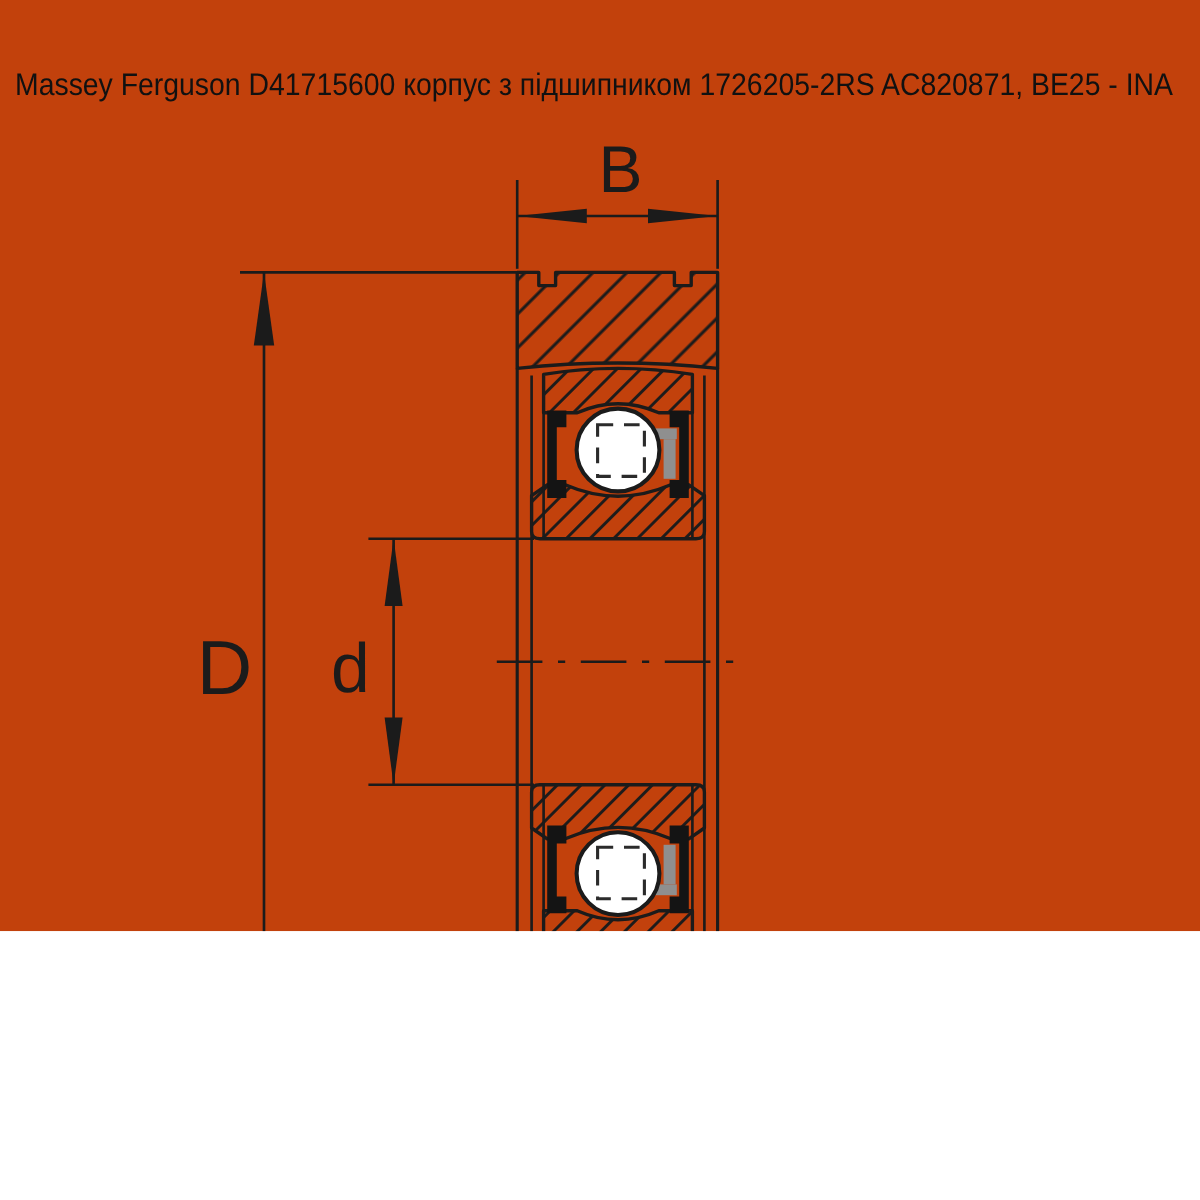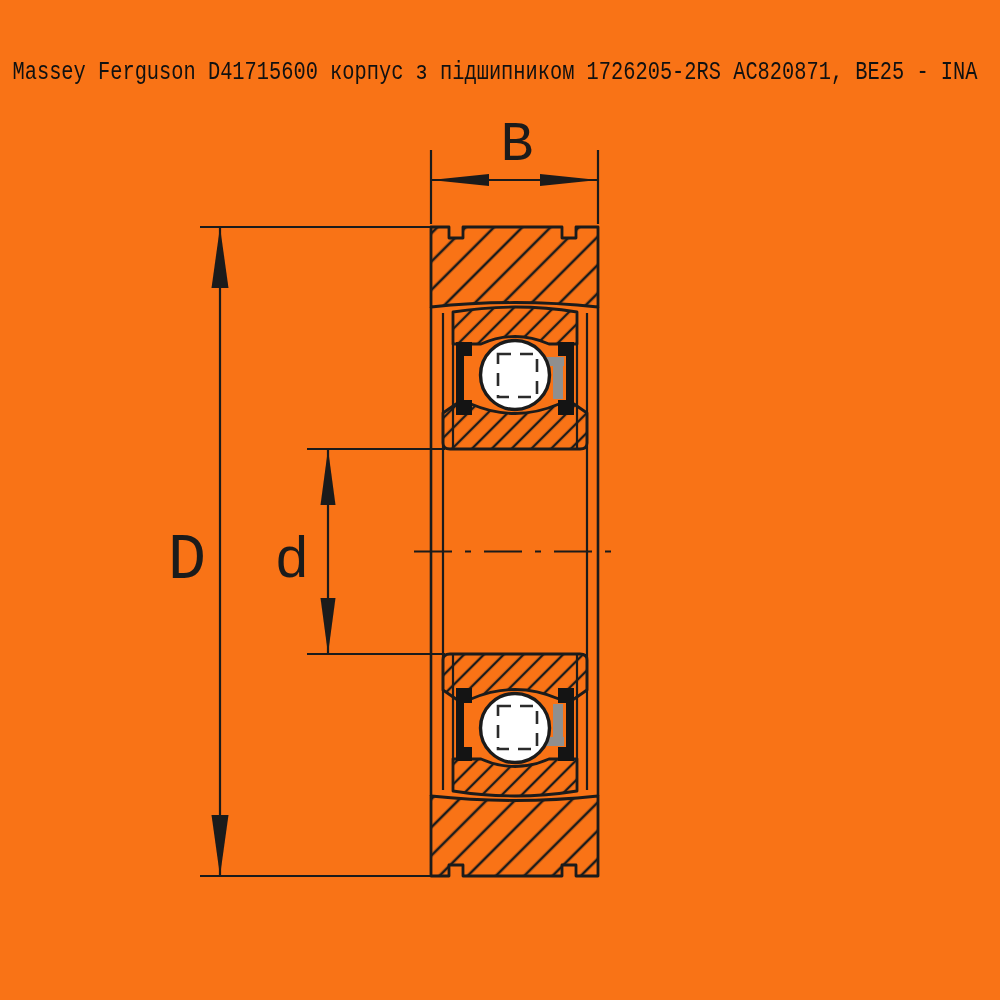--- a/index.html
+++ b/index.html
@@ -1,17 +1,17 @@
 <!DOCTYPE html>
 <html><head>
 <meta charset="utf-8">
 <style>
   html,body{margin:0;padding:0;background:#ffffff;}
-  .page{position:relative;width:1000px;height:1000px;background:#f97316;overflow:hidden;
-        font-family:Liberation Mono, monospace;}
+  .page{position:relative;width:1000px;height:776px;background:#c2410c;overflow:hidden;
+        font-family:Liberation Sans, sans-serif;}
   svg{display:block;}
   .ln{stroke:#1b1b1b;fill:none;}
   .w2{stroke-width:2.2;}
   .w25{stroke-width:2.6;}
   .outline{stroke:#1b1b1b;stroke-width:2.8;stroke-linejoin:round;}
   .hatch-wide{fill:url(#hatchWide);}
   .hatch-fine{fill:url(#hatchFine);}
   .arrow{fill:#1b1b1b;stroke:none;}
   .seal{fill:#141414;stroke:none;}
   .seal-gray{fill:#8f8f8f;stroke:none;}

